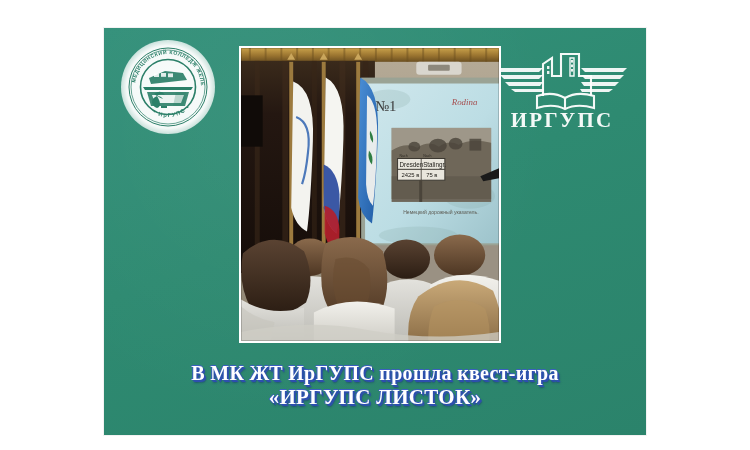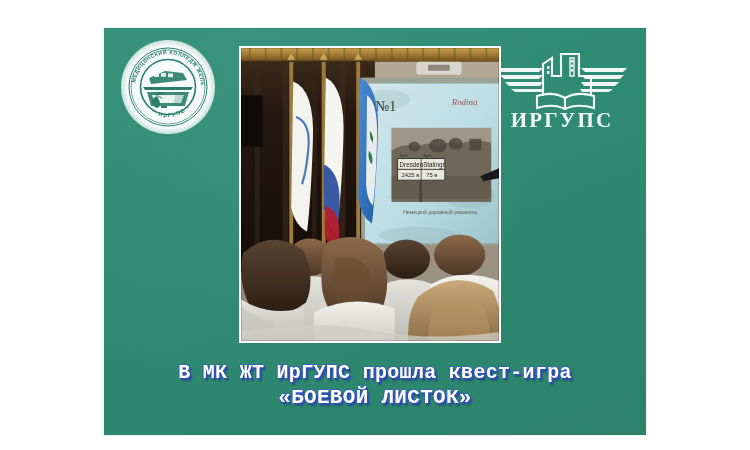--- a/index.html
+++ b/index.html
@@ -81,21 +81,21 @@
     position: absolute;
     left: 0;
     top: 334px;
     width: 542px;
     text-align: center;
     line-height: 1.12;
   }
   .caption .line {
     display: block;
     color: #ffffff;
-    font-family: Liberation Mono, monospace;
+    font-family: Liberation Serif, serif;
     font-weight: bold;
     letter-spacing: 0.3px;
     text-shadow:
        1px 1px 0 #2d4fae,
        2px 2px 0 #2d4fae,
       -1px 0px 0 #3a5fc0,
        0px -1px 0 #3a5fc0,
        2px 3px 2px rgba(20,40,110,0.55);
   }
   .caption .line1 { font-size: 20px; }
@@ -364,17 +364,17 @@
         </g>
 
         <path d="M0 288 q66 -14 130 -2 q66 12 132 2 l0 9 l-262 0 z" fill="#cfcdc6" opacity="0.75"></path>
 
         <rect x="0" y="0" width="262" height="297" fill="none" stroke="rgba(0,0,0,0.18)" stroke-width="2"></rect>
       </svg>
     </div>
 
     <div class="caption">
       <span class="line line1">В МК ЖТ ИрГУПС прошла квест-игра</span>
-      <span class="line line2">«БОЕВОЙ ЛИСТОК»</span>
+      <span class="line line2">«ИРГУПС ЛИСТОК»</span>
     </div>
 
   </div>
 </div>
 
 </body></html>

